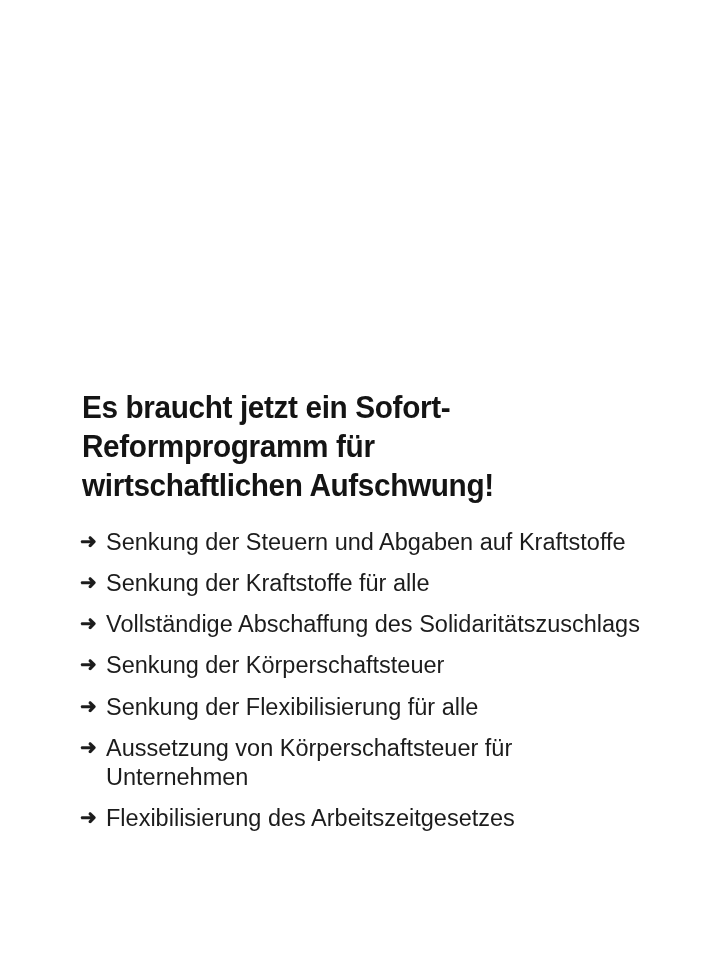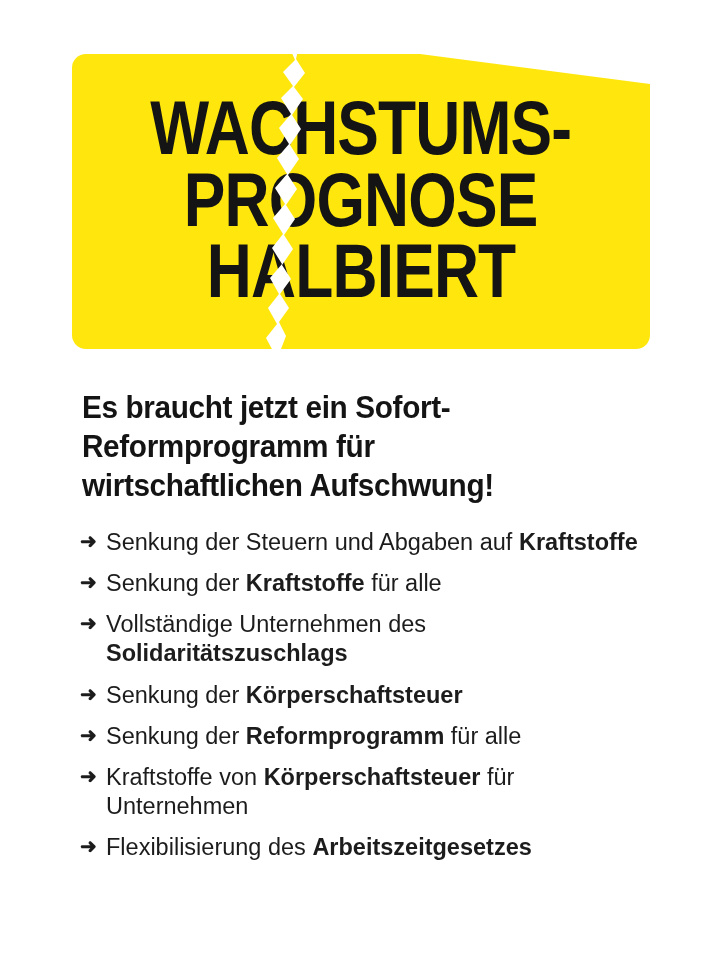--- a/index.html
+++ b/index.html
@@ -129,38 +129,28 @@
     line-height: 1.35;
     color: #1c1c1c;
     font-weight: bold;
   }
 
   .bullet-text {
     flex: 1 1 auto;
   }
 
   .bullet-text b {
-    font-weight: bold;
+    font-weight: normal;
   }
 </style>
 </head>
 <body>
 
 <div class="poster">
 
-  <div class="banner-wrap">
-    <div class="banner-bg"></div>
-    <div class="banner-notch"></div>
-
-    <div class="banner-text">
-      <div class="headline-line l1">WACHSTUMS-</div>
-      <div class="headline-line l2">PROGNOSE</div>
-      <div class="headline-line l3">HALBIERT</div>
-    </div>
-  </div>
 
   <svg class="tear" viewBox="0 0 60 315" aria-hidden="true">
     <path d="M34 0 L40 14 L28 26 L38 40 L26 52 L36 68 L24 82 L34 98 L22 112 L32 128
              L20 142 L30 158 L18 172 L28 188 L17 202 L27 218 L15 232 L24 248 L13 262
              L22 278 L11 292 L18 305 L14 315
              L22 315 L26 303 L31 290 L24 276 L34 262 L25 248 L36 233 L27 219 L38 203
              L29 189 L40 173 L31 159 L42 143 L33 129 L44 113 L35 99 L46 83 L37 69
              L48 53 L39 41 L50 27 L41 13 L44 0 Z" fill="#ffffff"></path>
   </svg>
 
@@ -170,33 +160,33 @@
       <li class="bullet">
         <span class="bullet-arrow">➜</span>
         <span class="bullet-text"><span>Senkung der Steuern und Abgaben auf </span><b>Kraftstoffe</b></span>
       </li>
       <li class="bullet">
         <span class="bullet-arrow">➜</span>
         <span class="bullet-text"><span>Senkung der </span><b>Kraftstoffe</b><span> für alle</span></span>
       </li>
       <li class="bullet">
         <span class="bullet-arrow">➜</span>
-        <span class="bullet-text"><span>Vollständige Unternehmen des </span><b>Solidaritätszuschlags</b></span>
+        <span class="bullet-text"><span>Vollständige Abschaffung des </span><b>Solidaritätszuschlags</b></span>
       </li>
       <li class="bullet">
         <span class="bullet-arrow">➜</span>
         <span class="bullet-text"><span>Senkung der </span><b>Körperschaftsteuer</b></span>
       </li>
       <li class="bullet">
         <span class="bullet-arrow">➜</span>
-        <span class="bullet-text"><span>Senkung der </span><b>Reformprogramm</b><span> für alle</span></span>
+        <span class="bullet-text"><span>Senkung der </span><b>Flexibilisierung</b><span> für alle</span></span>
       </li>
       <li class="bullet">
         <span class="bullet-arrow">➜</span>
-        <span class="bullet-text"><span>Kraftstoffe von </span><b>Körperschaftsteuer</b><span> für Unternehmen</span></span>
+        <span class="bullet-text"><span>Aussetzung von </span><b>Körperschaftsteuer</b><span> für Unternehmen</span></span>
       </li>
       <li class="bullet">
         <span class="bullet-arrow">➜</span>
         <span class="bullet-text"><span>Flexibilisierung des </span><b>Arbeitszeitgesetzes</b></span>
       </li>
     </ul>
 
 </div>
 
 </body></html>

